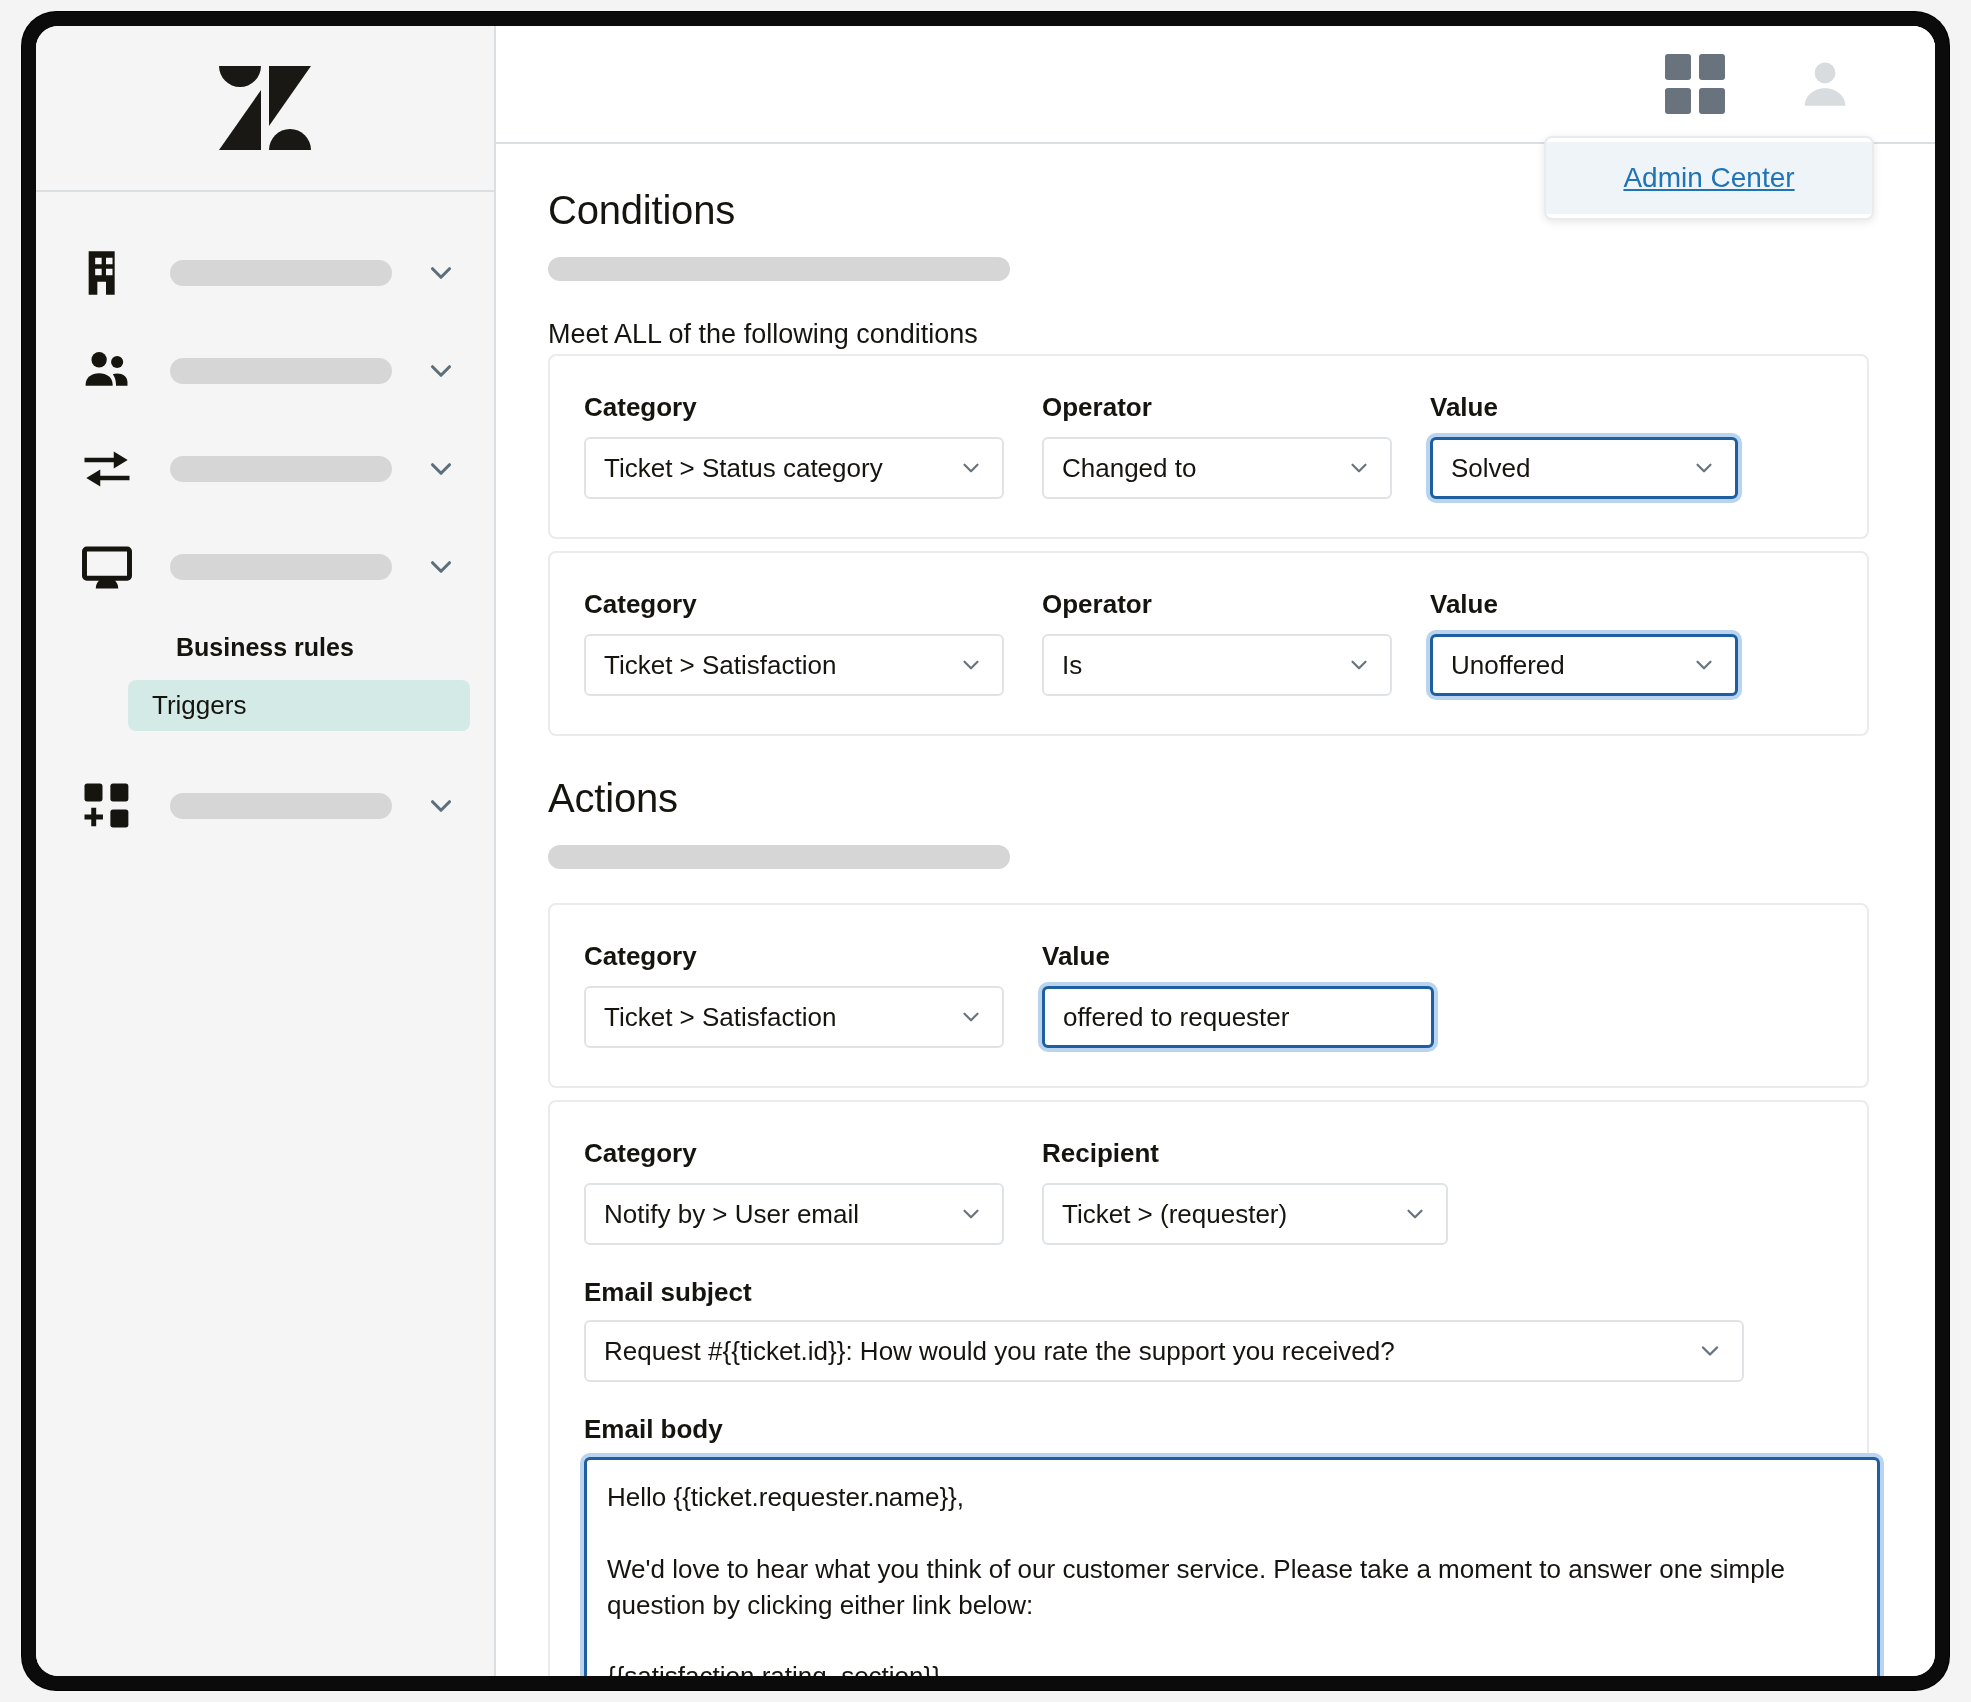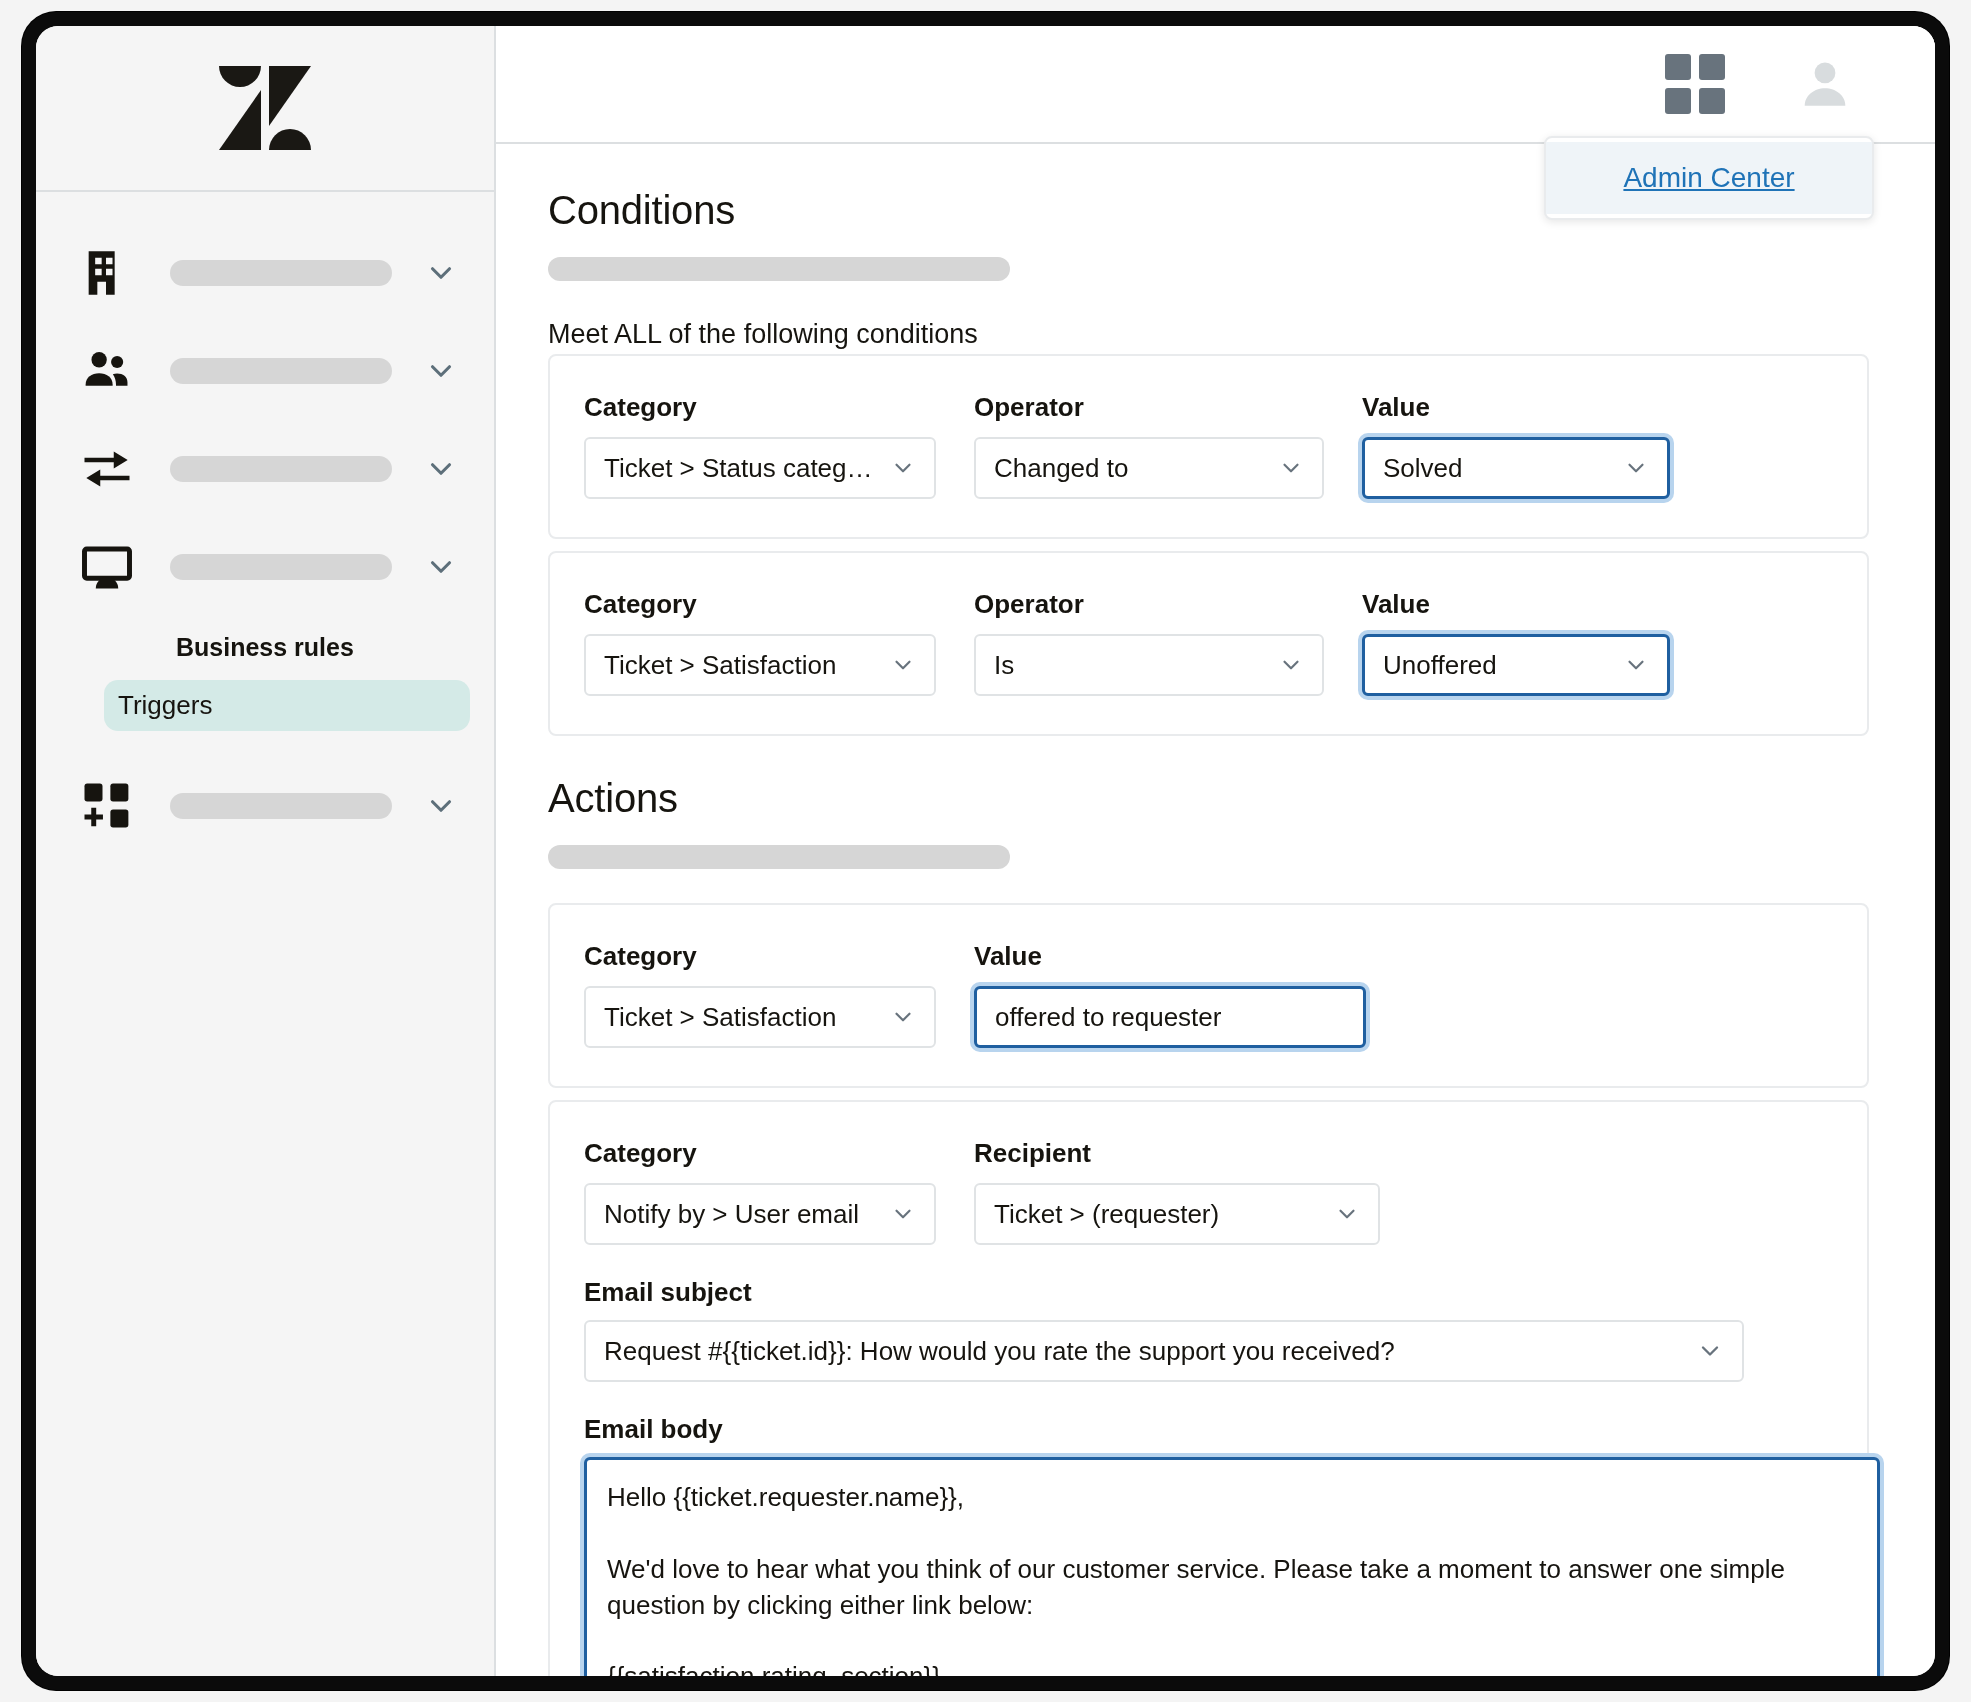--- a/index.html
+++ b/index.html
@@ -100,23 +100,23 @@
     font-size: 25px;
     font-weight: bold;
     color: #16140f;
     padding: 0 0 0 140px;
     line-height: 1.1;
     margin-bottom: 18px;
   }
   .subnav-item {
     font-size: 26px;
     color: #16140f;
-    margin: 0 24px 0 68px;
-    padding: 10px 14px;
-    border-radius: 14px;
+    margin: 0 24px 0 92px;
+    padding: 10px 24px;
+    border-radius: 8px;
   }
   .subnav-item.selected { background: #d4eae7; }
 
   
   .main {
     flex: 1;
     height: 100%;
     position: relative;
     background: #ffffff;
     overflow: hidden;
@@ -215,21 +215,21 @@
     white-space: nowrap;
   }
   .select-box .sel-text { flex: 1; overflow: hidden; text-overflow: ellipsis; }
   .select-box .chev { color: #68737d; display: flex; align-items: center; margin-left: 10px; }
 
   .focused {
     border: 3px solid #1f5fa0;
     box-shadow: 0 0 0 4px #b8d4ee;
   }
 
-  .w-cat { width: 352px; }
+  .w-cat { width: 420px; }
   .w-op  { width: 350px; }
   .w-val { width: 308px; }
   .w-action-val { width: 392px; }
   .w-recipient { width: 406px; }
   .w-full { width: 1160px; }
 
   .sub-label {
     font-size: 26px;
     font-weight: bold;
     color: #16140f;

